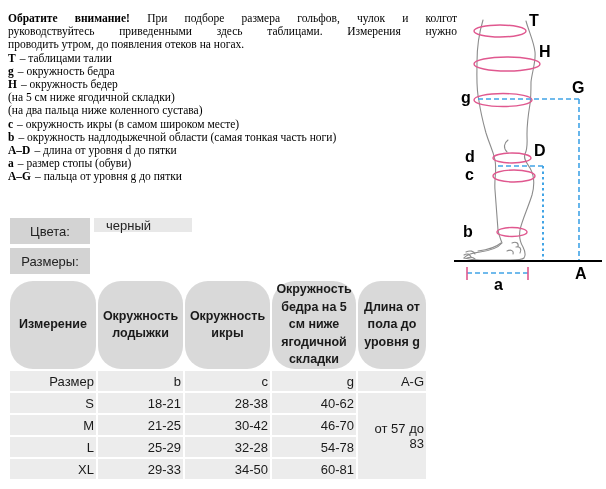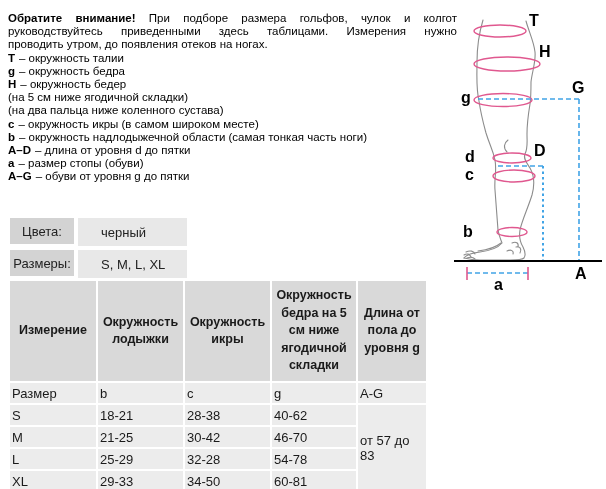--- a/index.html
+++ b/index.html
@@ -7,53 +7,53 @@
     width:606px; height:489px;
     background:#ffffff;
     font-family:"Liberation Sans", sans-serif;
     color:#000;
   }
   .page { position:relative; width:606px; height:489px; overflow:hidden; background:#fff; }
 
   
   .text-block {
     position:absolute; left:8px; top:12px; width:449px;
-    font-size:11.5px; line-height:13.2px; color:#000;
+    font-size:11.5px; line-height:13.2px; color:#000;font-family:Liberation Serif, serif;
   }
   .jline { text-align:justify; text-align-last:justify; }
   .b { font-weight:700; }
   .def .term { font-weight:700; }
   .def .term:not(:empty) { margin-right:4px; }
 
   
   .attr-table { position:absolute; left:10px; top:218px; display:flex; flex-direction:column; gap:4px; font-size:13px; }
   .attr-row { display:flex; gap:4px; }
   .attr-label {
-    width:64px; height:26px; background:var(--mini-label-bg);
+    width:80px; height:26px; background:var(--mini-label-bg);
     display:flex; align-items:center; justify-content:center; color:#222;
   }
   .attr-value {
-    width:86px; height:28px; background:var(--mini-value-bg);
-    display:flex; align-items:center; padding-left:23px; color:#222;
+    width:86px; height:14px; background:var(--mini-value-bg);
+    display:flex; align-items:center; padding-left:12px; color:#222;
   }
 
   
   .size-table {
     position:absolute; left:8px; top:279px;
     border-collapse:separate; border-spacing:2px;
     font-size:12.5px; color:#1a1a1a;
   }
   .size-table th {
     background:var(--table-header-bg);
     font-weight:700; text-align:center; vertical-align:middle;
-    height:100px; padding:0 3px; line-height:1.4; font-size:12.5px;
+    height:88px; padding:0 3px; line-height:1.4; font-size:12.5px;border-radius:23px;
   }
   .size-table td {
     background:var(--table-cell-bg);
-    text-align:left; vertical-align:middle;
+    text-align:right; vertical-align:middle;
     height:20px; padding:0 2px; font-size:13px;
   }
 
   
   .figure { position:absolute; left:450px; top:0; }
   .leg { fill:none; stroke:var(--outline); stroke-width:1.1; stroke-linecap:round; stroke-linejoin:round; }
   .meas-ellipse { fill:none; stroke:var(--pink); stroke-width:1.4; }
   .dash { fill:none; stroke:var(--blue); stroke-width:1.6; stroke-dasharray:5 3; }
   .dot  { fill:none; stroke:var(--blue); stroke-width:2; stroke-dasharray:2.5 3; }
   .tick { stroke:var(--pink); stroke-width:1.6; }
@@ -63,40 +63,39 @@
 </head>
 <body>
 
 <div class="page">
 
   <div class="text-block">
     <div class="jline"><span class="b">Обратите внимание!</span> <span>При подборе размера гольфов, чулок и колгот</span></div>
     <div class="jline">руководствуйтесь приведенными здесь таблицами. Измерения нужно</div>
     <div>проводить утром, до появления отеков на ногах.</div>
 
-    <div class="def"><span class="term">T</span><span>– окружность талии</span></div>
+    <div class="def"><span class="term">T</span><span>– таблицами талии</span></div>
     <div class="def"><span class="term">g</span><span>– окружность бедра</span></div>
     <div class="def"><span class="term">H</span><span>– окружность бедер</span></div>
     <div class="def"><span class="term"></span><span>(на 5 см ниже ягодичной складки)</span></div>
     <div class="def"><span class="term"></span><span>(на два пальца ниже коленного сустава)</span></div>
     <div class="def"><span class="term">c</span><span>– окружность икры (в самом широком месте)</span></div>
     <div class="def"><span class="term">b</span><span>– окружность надлодыжечной области (самая тонкая часть ноги)</span></div>
     <div class="def"><span class="term">A–D</span><span>– длина от уровня d до пятки</span></div>
     <div class="def"><span class="term">a</span><span>– размер стопы (обуви)</span></div>
-    <div class="def"><span class="term">A–G</span><span>– обуви от уровня g до пятки</span></div>
+    <div class="def"><span class="term">A–G</span><span>– пальца от уровня g до пятки</span></div>
   </div>
 
   <div class="attr-table">
     <div class="attr-row">
       <div class="attr-label">Цвета:</div>
       <div class="attr-value">черный</div>
     </div>
     <div class="attr-row">
       <div class="attr-label">Размеры:</div>
-      <div class="attr-value">S, M, L, XL</div>
     </div>
   </div>
 
   <table class="size-table">
     <colgroup>
       <col style="width:86px">
         <col style="width:85px">
         <col style="width:85px">
         <col style="width:84px">
         <col style="width:68px">

